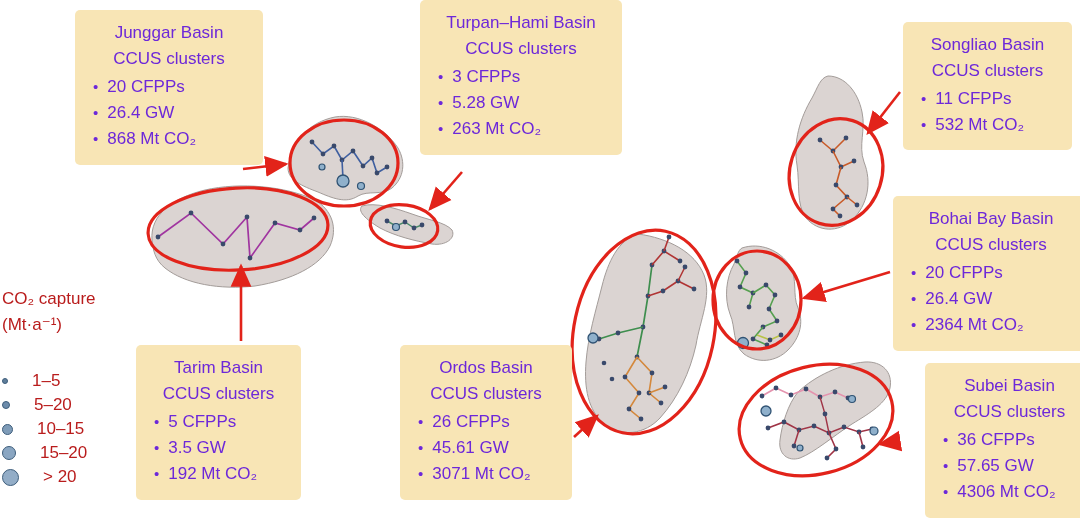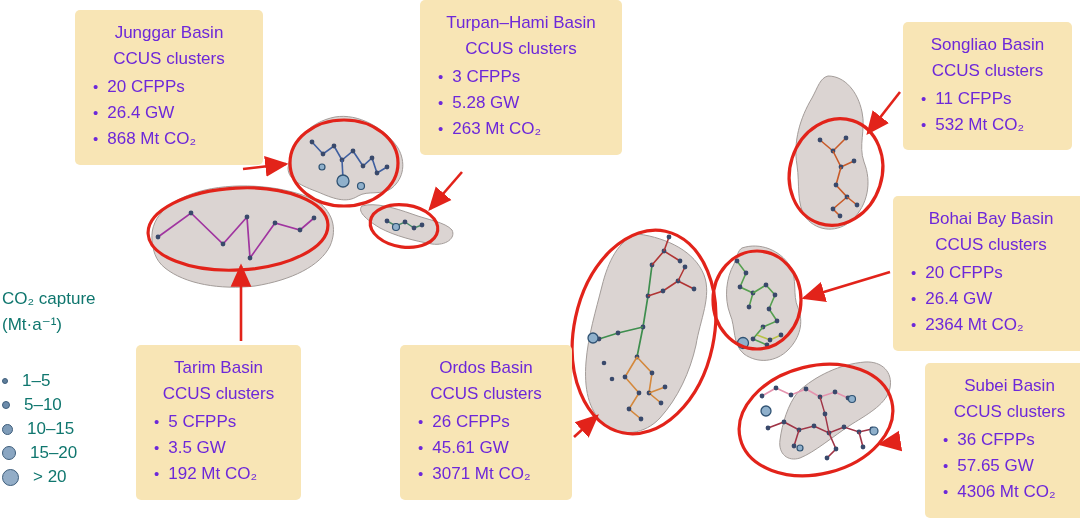--- a/index.html
+++ b/index.html
@@ -21,25 +21,25 @@
     line-height:1.55;
     color:#6d28d9;
   }
   .c-title { text-align:center; white-space:nowrap; }
   .c-list { list-style:none; margin-top:1px; }
   .c-list li { padding-left:6px; white-space:nowrap; }
   .c-list li::before { content:"•"; margin-right:9px; font-size:15px; }
 
   .legend {
     position:absolute; left:2px; top:286px;
-    font-size:17px; line-height:1.5; color:#0f766e;
+    font-size:17px; line-height:1.5; color:#b91c1c;
   }
   .legend-title { white-space:nowrap; }
   .legend-items { margin-top:32px; display:flex; flex-direction:column; }
-  .legend-row { display:flex; align-items:center; gap:14px; height:24px; }
+  .legend-row { display:flex; align-items:center; gap:24px; height:24px; }
   .legend-row .lbl { white-space:nowrap; }
   .dot { display:inline-block; border-radius:50%; border:1.5px solid #3E5E7C; flex:0 0 auto; }
   .d1 { width:6px;  height:6px;  background:#5F7E9B; }
   .d2 { width:8px;  height:8px;  background:#6D8CAB; }
   .d3 { width:11px; height:11px; background:#7F9CB8; }
   .d4 { width:14px; height:14px; background:#8AA6C2; }
   .d5 { width:17px; height:17px; background:#93ADC7; }
 </style>
 </head>
 <body>
@@ -219,21 +219,21 @@
   <div class="legend">
     <div class="legend-title">CO₂ capture</div>
     <div class="legend-title">(Mt·a⁻¹)</div>
     <div class="legend-items">
       <div class="legend-row">
         <span class="dot d1"></span>
         <span class="lbl">1–5</span>
       </div>
       <div class="legend-row">
         <span class="dot d2"></span>
-        <span class="lbl">5–10</span>
+        <span class="lbl">5–20</span>
       </div>
       <div class="legend-row">
         <span class="dot d3"></span>
         <span class="lbl">10–15</span>
       </div>
       <div class="legend-row">
         <span class="dot d4"></span>
         <span class="lbl">15–20</span>
       </div>
       <div class="legend-row">

